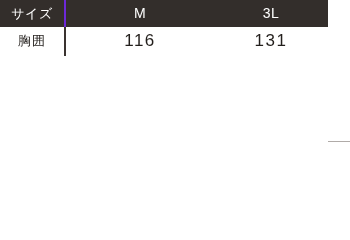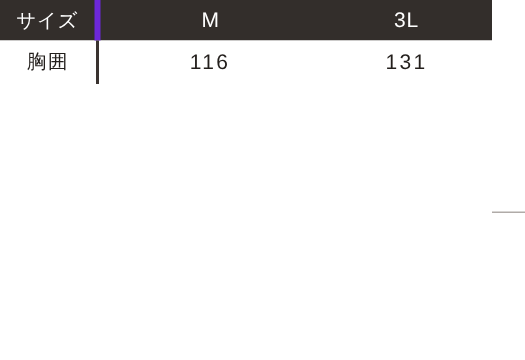--- a/index.html
+++ b/index.html
@@ -55,29 +55,29 @@
   }
 
   thead th.th-m,
   thead th.th-3l {
     font-size: 14px;
     letter-spacing: 0.5px;
   }
 
   
   thead th.th-label {
-    border-right: 4px solid #6d28d9;
+    border-right: 2px solid #6d28d9;
   }
 
   
   tbody tr { height: 28.6px; }
 
   tbody td {
     padding: 0;
-    font-size: 14px;
+    font-size: 17px;
     color: #231f1c;
     text-align: center;
     vertical-align: middle;
     border-top: 1px solid #b0aba8;
     background: #ffffff;
   }
 
   tbody tr:first-child td {
     border-top: 0;
     margin-top: 14px;

